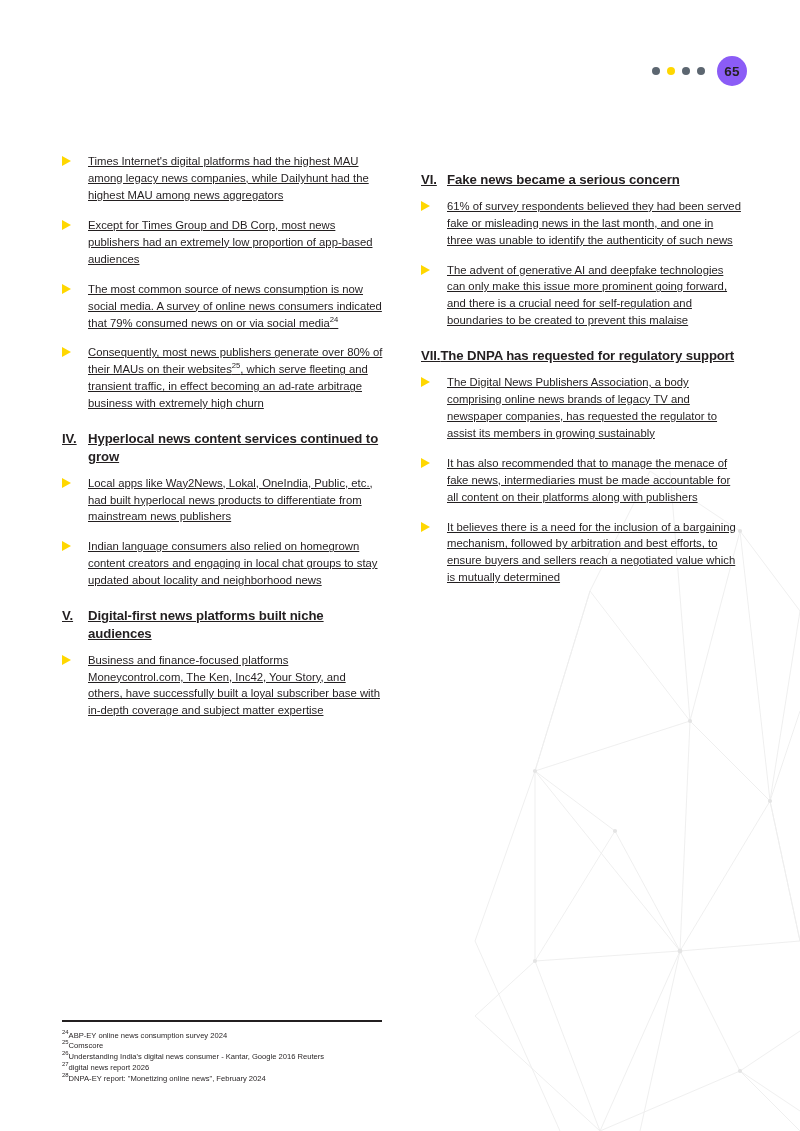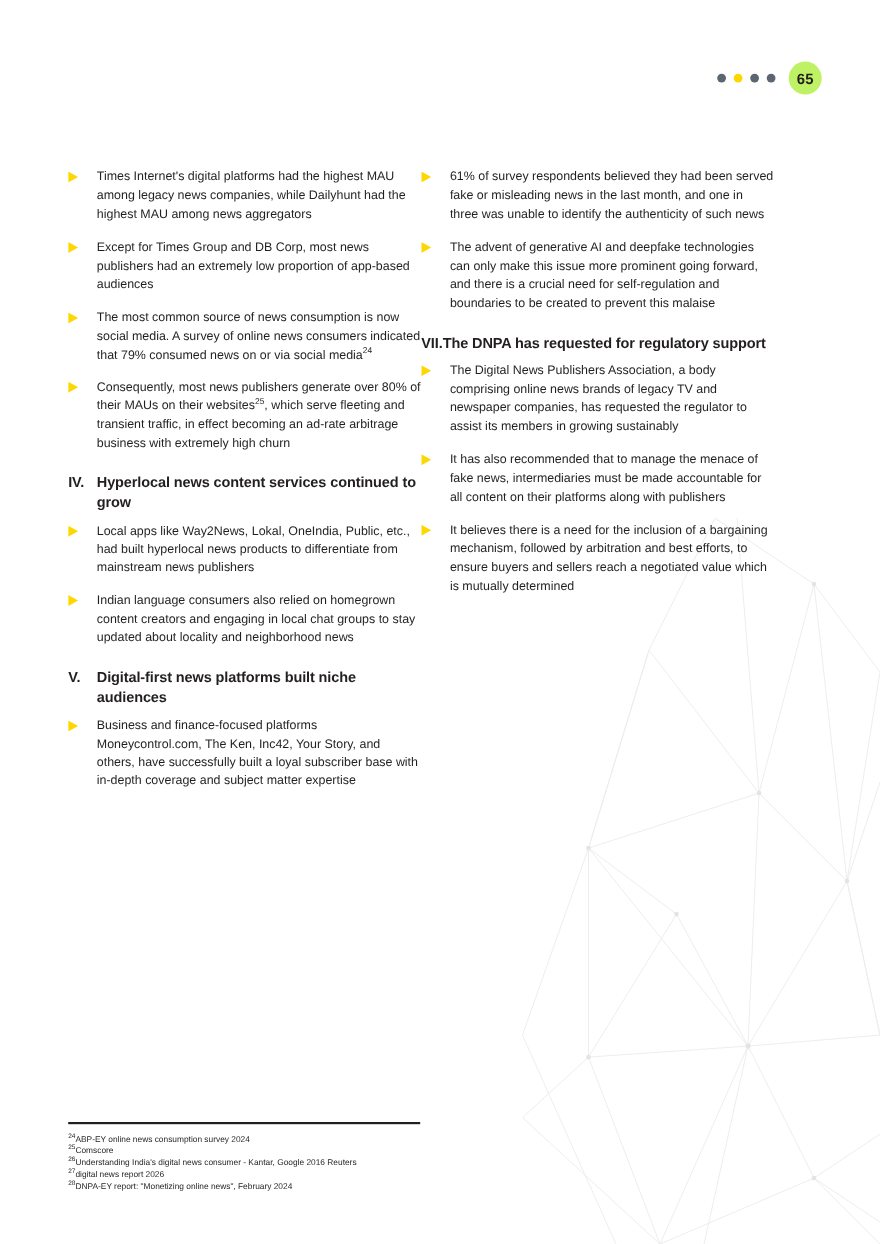--- a/index.html
+++ b/index.html
@@ -43,38 +43,40 @@
     height: 8px;
     border-radius: 50%;
     background: #5c6670;
     display: block;
   }
   .pager .dot.active { background: #ffd700; }
   .pager .page-badge {
     width: 30px;
     height: 30px;
     border-radius: 50%;
-    background: #bef264;
+    background: #8b5cf6;
     color: #231f20;
     font-size: 13.5px;
     font-weight: bold;
     display: flex;
     align-items: center;
     justify-content: center;
     margin-left: 5px;
     letter-spacing: .2px;
   }
   
   .columns {
     position: absolute;
     top: 153px;
     left: 62px;
     width: 680px;
     display: flex;
+    gap: 38px;
     z-index: 2;
+    text-decoration: underline;
   }
   .col { width: 321px; }
 
   
   .heading {
     display: flex;
     font-size: 13.2px;
     font-weight: bold;
     line-height: 1.34;
     color: #231f20;
@@ -242,20 +244,24 @@
         <div class="bullet">
           <span class="tri">
             <svg width="9" height="10" viewBox="0 0 9 10" aria-hidden="true">
               <polygon points="0,0 9,5 0,10" fill="#FFD700"></polygon>
             </svg>
           </span>
           <span class="btext"><span>Business and finance-focused platforms Moneycontrol.com, The Ken, Inc42, Your Story, and others, have successfully built a loyal subscriber base with in-depth coverage and subject matter expertise</span></span>
         </div>
       </div>
     <div class="col" id="right-col">
+        <div class="heading">
+          <span class="num">VI.</span>
+          <span class="htext">Fake news became a serious concern</span>
+        </div>
         <div class="bullet">
           <span class="tri">
             <svg width="9" height="10" viewBox="0 0 9 10" aria-hidden="true">
               <polygon points="0,0 9,5 0,10" fill="#FFD700"></polygon>
             </svg>
           </span>
           <span class="btext"><span>61% of survey respondents believed they had been served fake or misleading news in the last month, and one in three was unable to identify the authenticity of such news</span></span>
         </div>
         <div class="bullet">
           <span class="tri">

